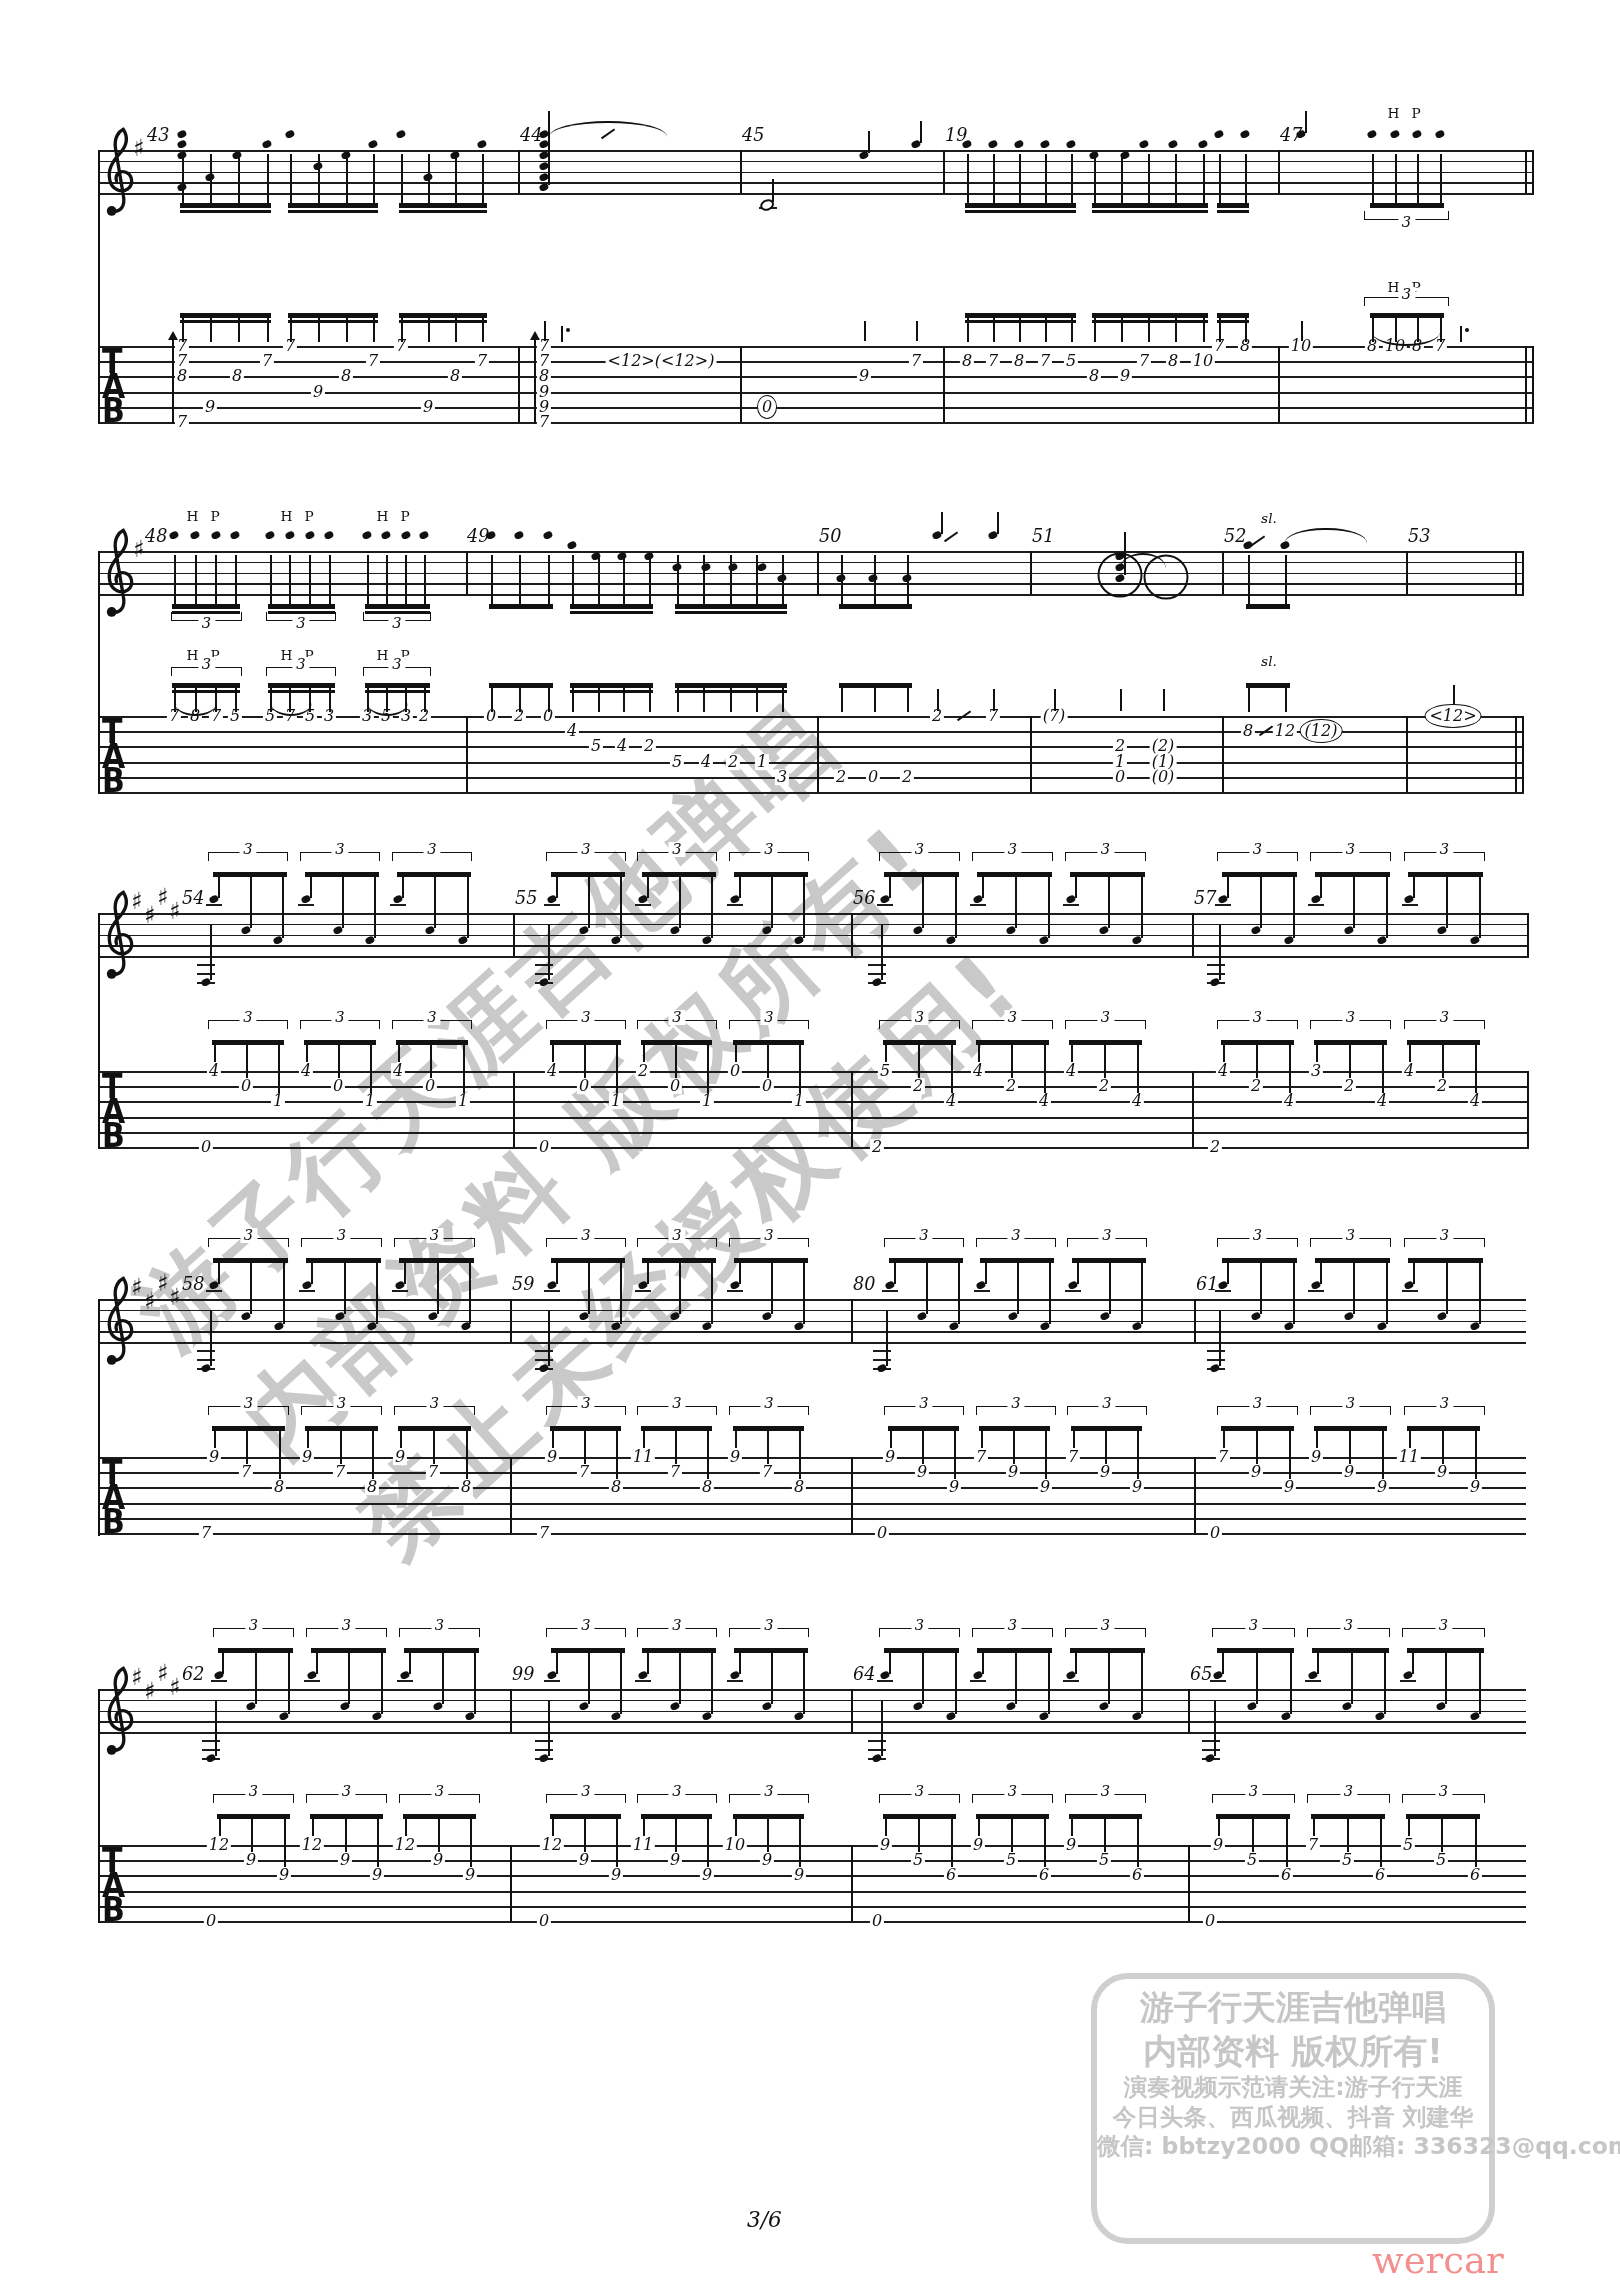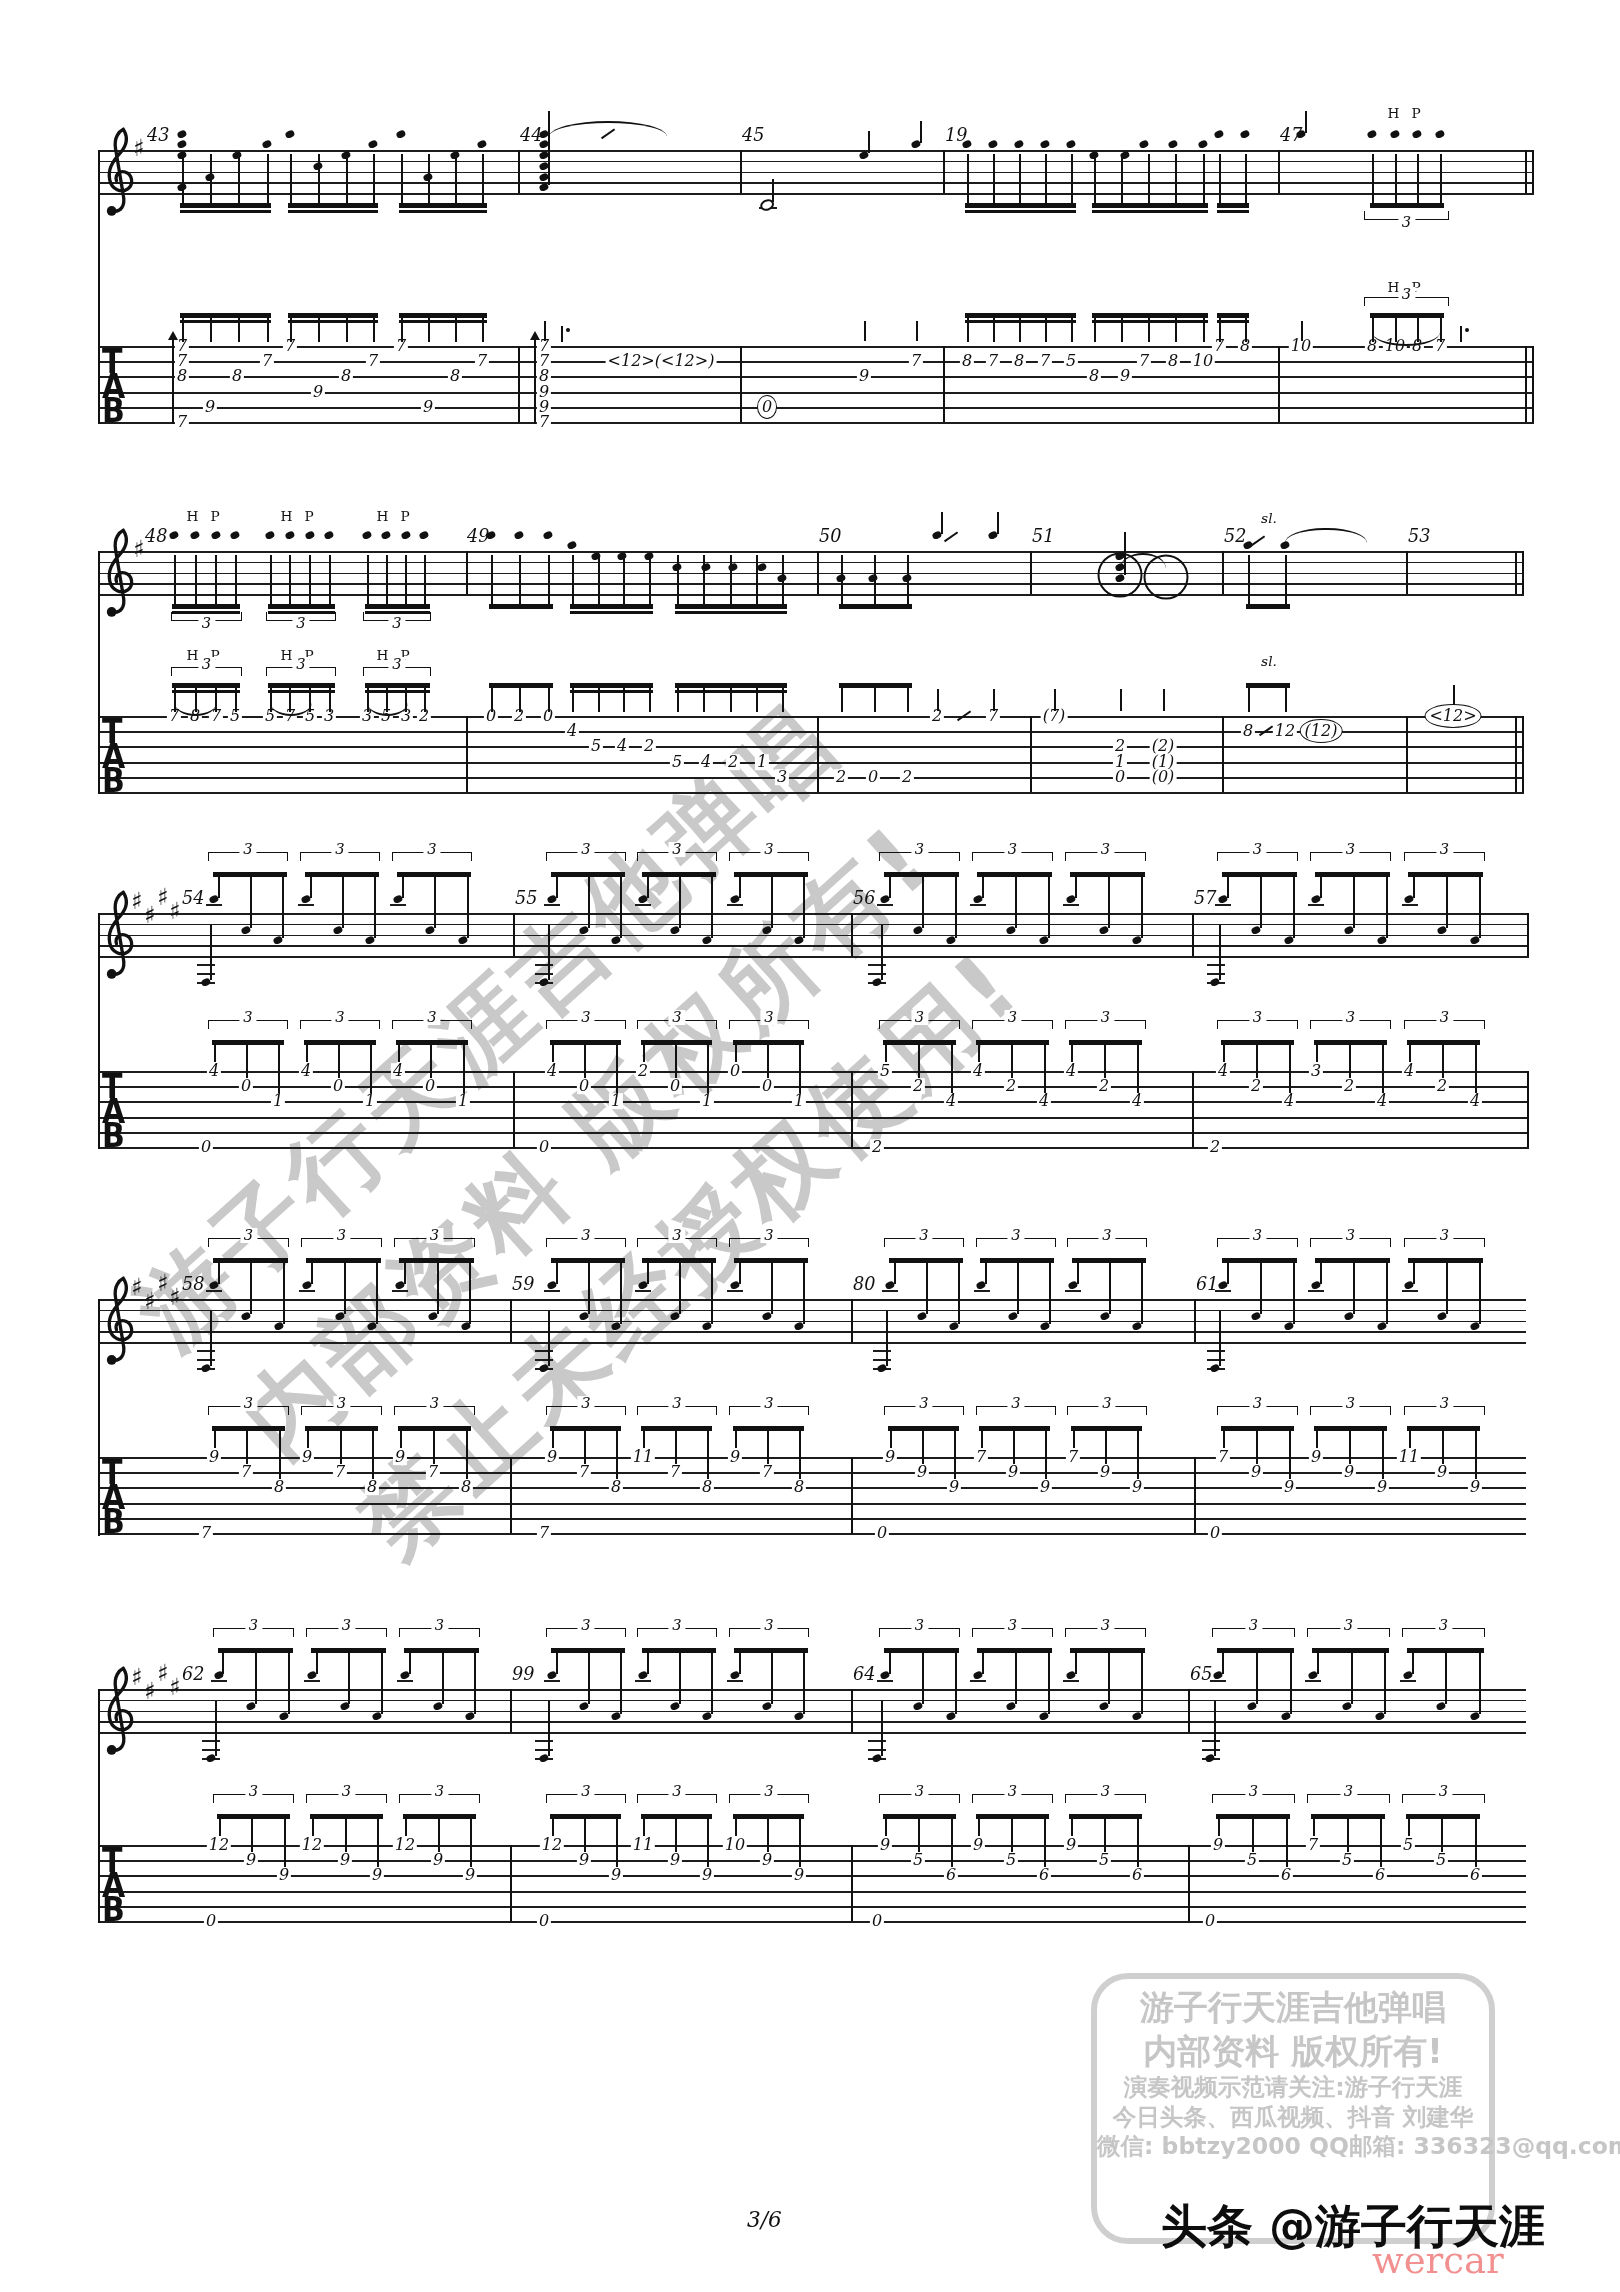--- a/index.html
+++ b/index.html
@@ -1501,17 +1501,16 @@
     </div>
 
   <div id="wm-box">
     <div class="lg">游子行天涯吉他弹唱</div>
     <div class="lg">内部资料 版权所有!</div>
     <div class="sm">演奏视频示范请关注:游子行天涯</div>
     <div class="sm">今日头条、西瓜视频、抖音 刘建华</div>
     <div class="sm">微信: bbtzy2000 QQ邮箱: 336323@qq.com</div>
   </div>
 
-  <div id="headline">头条 @游子行天涯</div>
   <div id="redtag">wercar</div>
   <div id="pagenum">3/6</div>
 </div>
 
 
 </body></html>

